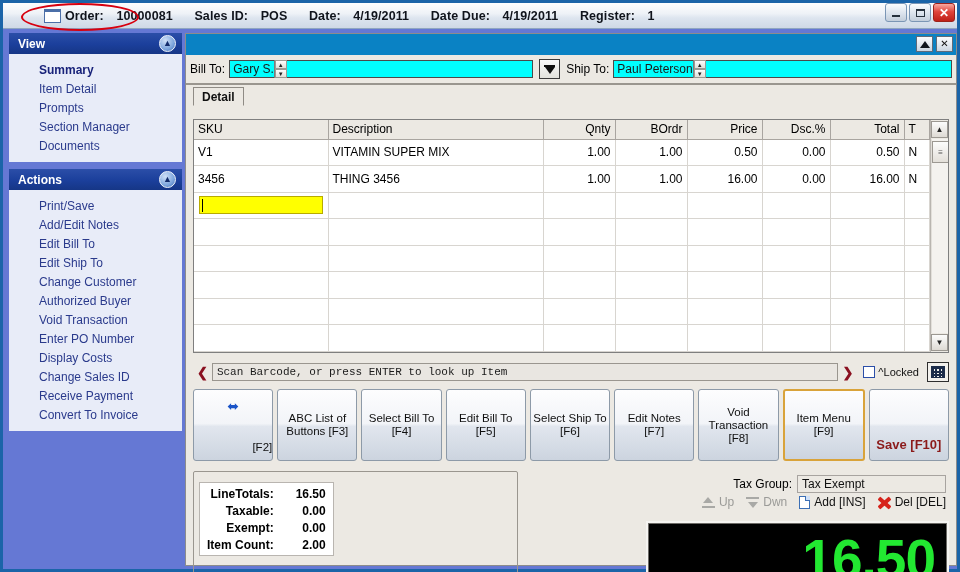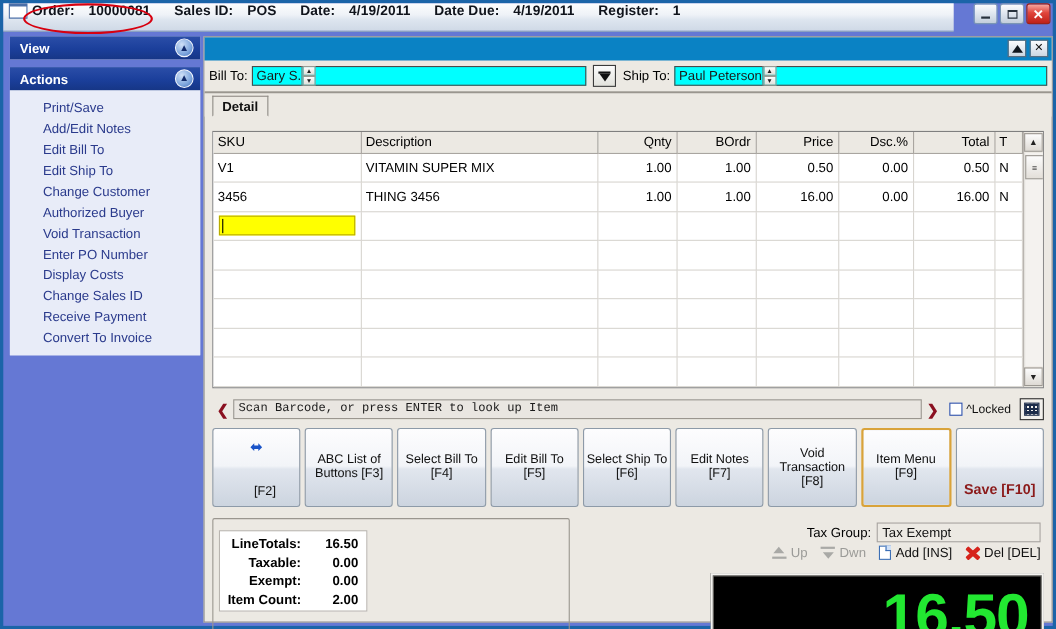--- a/index.html
+++ b/index.html
@@ -12,24 +12,24 @@
   }
   #app { position:relative; width:960px; height:572px; background:#6578d4; }
 
   
   .win-border {
     position:absolute; left:0; top:0; width:960px; height:572px;
     border:3px solid #1b64a8;
     background:#6578d4;
   }
   .titlebar {
-    position:absolute; left:3px; top:3px; width:864px; height:26px;
+    position:absolute; left:3px; top:3px; width:954px; height:26px;
     background:linear-gradient(to bottom,#fdfdfe 0%,#eef2f7 42%,#dde5ef 60%,#cfd9e6 100%);
     border-bottom:1px solid #8fa6c0;
-    display:flex; 
+    display:flex; align-items:center;padding-left:36px;
   }
   .title-doc-icon {
     width:17px; height:14px; margin-left:5px; margin-right:4px;
     background:#fff; border:1px solid #4b6fa8; border-top-width:3px;
     flex:0 0 auto;
   }
   .title-text { font-size:12.5px; font-weight:bold; color:#10141c; white-space:nowrap; letter-spacing:0.1px; }
   .title-text span { margin-right:9px; }
   .win-buttons { position:absolute; right:5px; top:3px; display:flex; gap:2px; }
   .wb {
@@ -193,21 +193,21 @@
     flex:1 1 0; border:1px solid #8d9aa8; border-radius:3px;
     background:linear-gradient(to bottom,#fdfdfe 0%,#f2f4f8 48%,#e1e6ee 52%,#ccd4df 100%);
     font-size:11.5px; color:#101010; text-align:center;
     display:flex; align-items:center; justify-content:center;
     padding:2px; line-height:13px; position:relative;
   }
   .fbtn.focused { border:2px solid #d9a33a; }
   .fbtn.save { }
   .fbtn .save-lbl { position:absolute; left:0; right:0; bottom:9px; font-weight:bold; font-size:13px; color:#8b1a1a; }
   .fbtn .f2-icon { position:absolute; left:0; right:0; top:9px; text-align:center; color:#1a54c8; font-size:14px; line-height:1; }
-  .fbtn .f2-lbl { position:absolute; left:0; right:0; bottom:6px; text-align:left; font-size:11.5px;padding-left:37px; }
+  .fbtn .f2-lbl { position:absolute; left:0; right:0; bottom:6px; text-align:right; font-size:11.5px; }
 
   
   .tsum {
     position:absolute; left:7px; top:437px; width:325px; height:124px;
     border:1px solid #9a968f; border-radius:2px;
   }
   .tsum-legend {
     position:absolute; left:8px; top:-8px; background:#ece9e3; padding:0 4px;
     font-size:11.5px; color:#1c3f8a;margin-top:32px;
   }
@@ -286,20 +286,27 @@
       </div>
   </div>
   <div class="annot-ellipse"></div>
 
   <div class="sidebar">
 
     <div class="panel">
       <div class="panel-head">
         <span>View</span>
         <span class="panel-chevron">▲</span>
+      </div>
+      <div class="panel-body">
+        <div class="nav-item active">Summary</div>
+        <div class="nav-item">Item Detail</div>
+        <div class="nav-item">Prompts</div>
+        <div class="nav-item">Section Manager</div>
+        <div class="nav-item">Documents</div>
       </div>
     </div>
 
     <div class="panel">
       <div class="panel-head">
         <span>Actions</span>
         <span class="panel-chevron">▲</span>
       </div>
       <div class="panel-body">
         <div class="nav-item">Print/Save</div>

